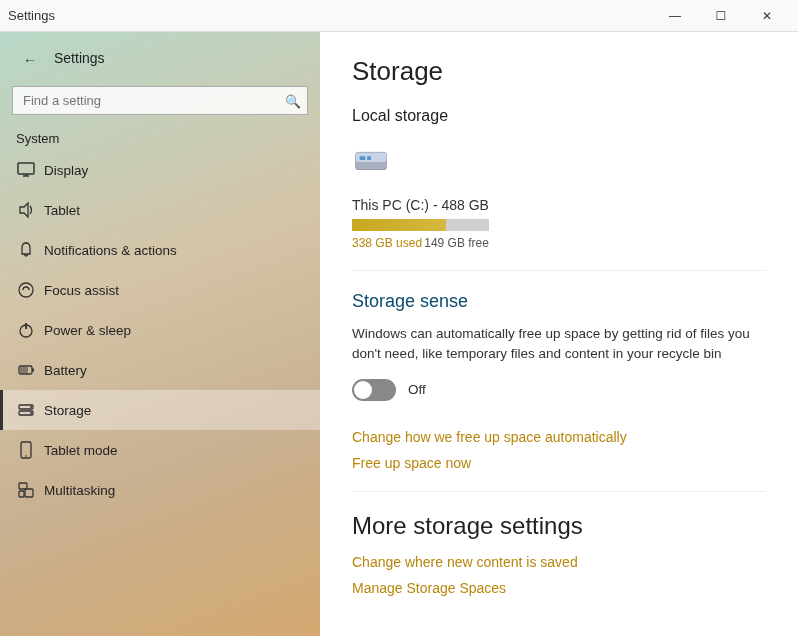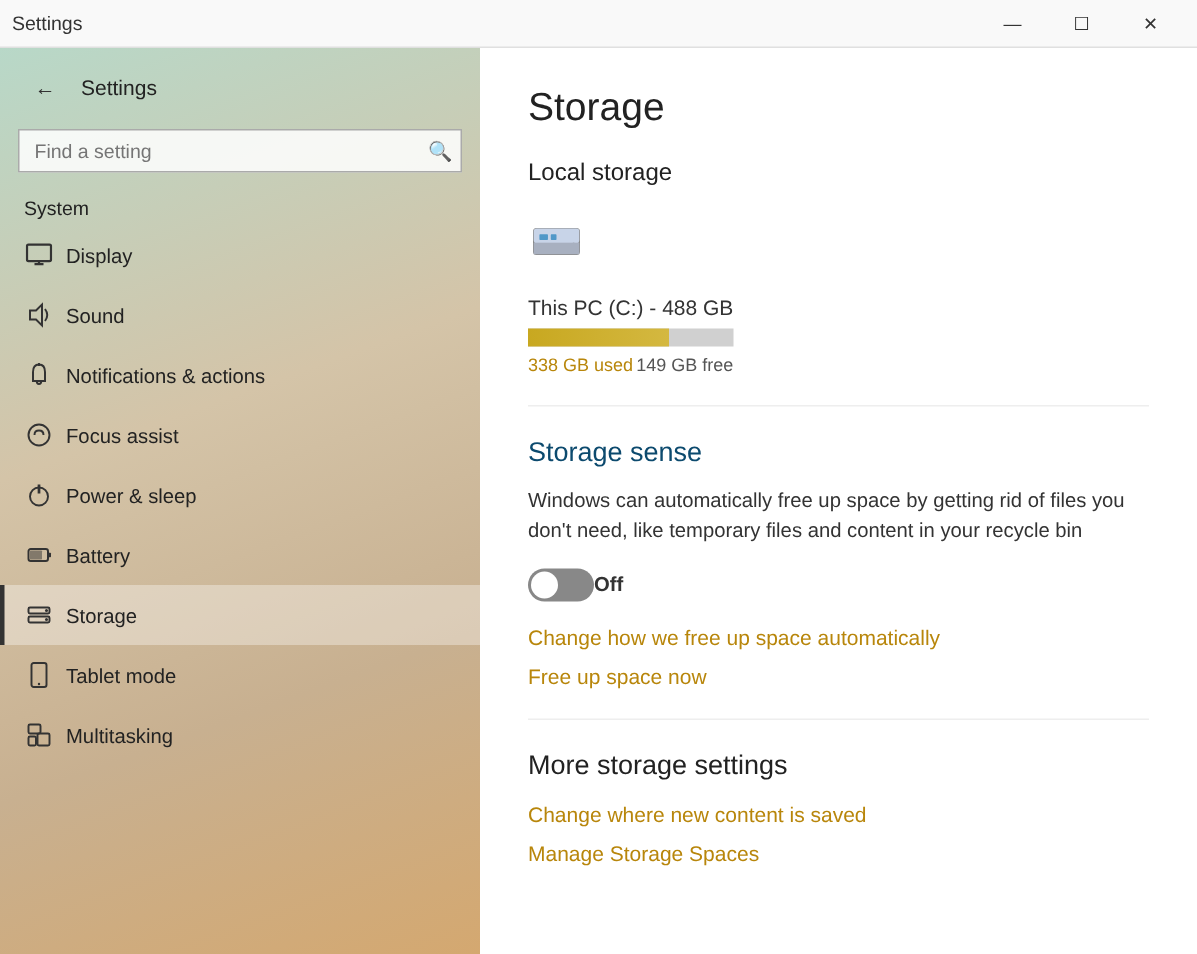--- a/index.html
+++ b/index.html
@@ -195,22 +195,22 @@
     .storage-sense-desc {
       font-size: 13.5px;
       color: #333;
       line-height: 1.5;
       margin-bottom: 14px;
       max-width: 440px;
     }
     .toggle-row {
       display: flex;
       align-items: center;
-      margin-bottom: 16px;
-      font-weight: bold;
+      gap: 12px;
+      margin-bottom: 28px;
     }
     .toggle {
       width: 44px;
       height: 22px;
       background: #888;
       border-radius: 11px;
       position: relative;
       cursor: pointer;
     }
     .toggle-knob {
@@ -227,21 +227,21 @@
       color: #333;
     }
     .link-text {
       font-size: 14px;
       color: #b8860b;
       cursor: pointer;
       margin-bottom: 10px;
       display: block;
     }
     .more-settings-title {
-      font-size: 18px;
+      font-size: 24px;
       font-weight: 300;
       color: #222;
       margin-top: 10px;
       margin-bottom: 14px;
     }
     
     .drive-svg {
       width: 38px;
       height: 38px;
     }
@@ -284,21 +284,21 @@
       <span>Display</span>
     </div>
 
     <div class="nav-item">
       <div class="nav-icon">
         <svg width="18" height="18" viewBox="0 0 18 18" fill="none">
           <polygon points="3,6 7,6 11,2 11,16 7,12 3,12" stroke="#333" stroke-width="1.3" fill="none"></polygon>
           <path d="M13,5 Q16,9 13,13" stroke="#333" stroke-width="1.3" fill="none"></path>
         </svg>
       </div>
-      <span>Sound</span>
+      <span>Tablet</span>
     </div>
 
     <div class="nav-item">
       <div class="nav-icon">
         <svg width="18" height="18" viewBox="0 0 18 18" fill="none">
           <path d="M9,2 Q13,2 13,7 L13,13 L5,13 L5,7 Q5,2 9,2Z" stroke="#333" stroke-width="1.3" fill="none"></path>
           <path d="M7.5,13 Q7.5,15 9,15 Q10.5,15 10.5,13" stroke="#333" stroke-width="1.3" fill="none"></path>
           <line x1="9" y1="1" x2="9" y2="3" stroke="#333" stroke-width="1.3"></line>
         </svg>
       </div>

